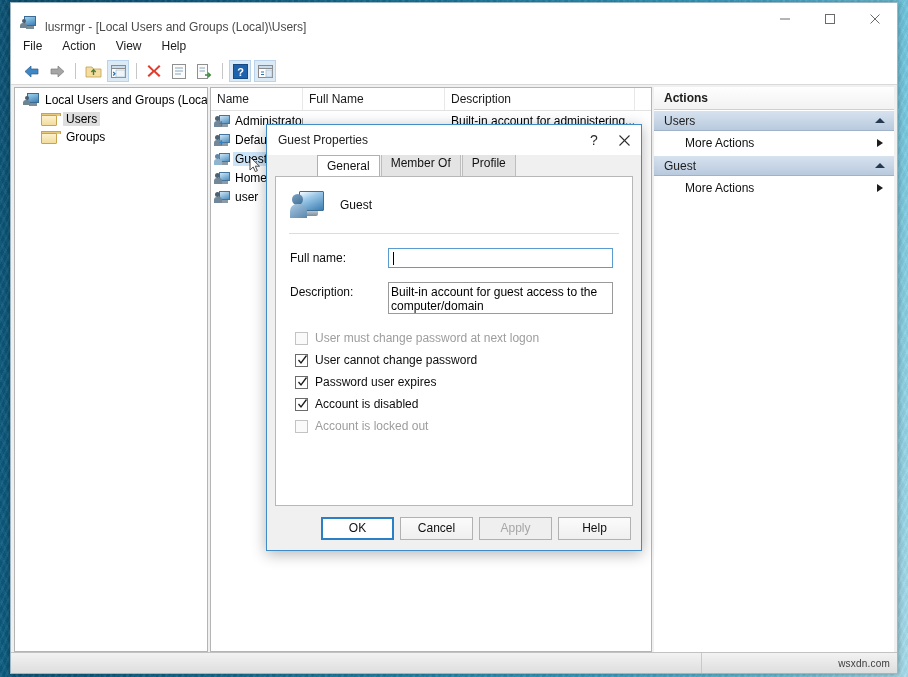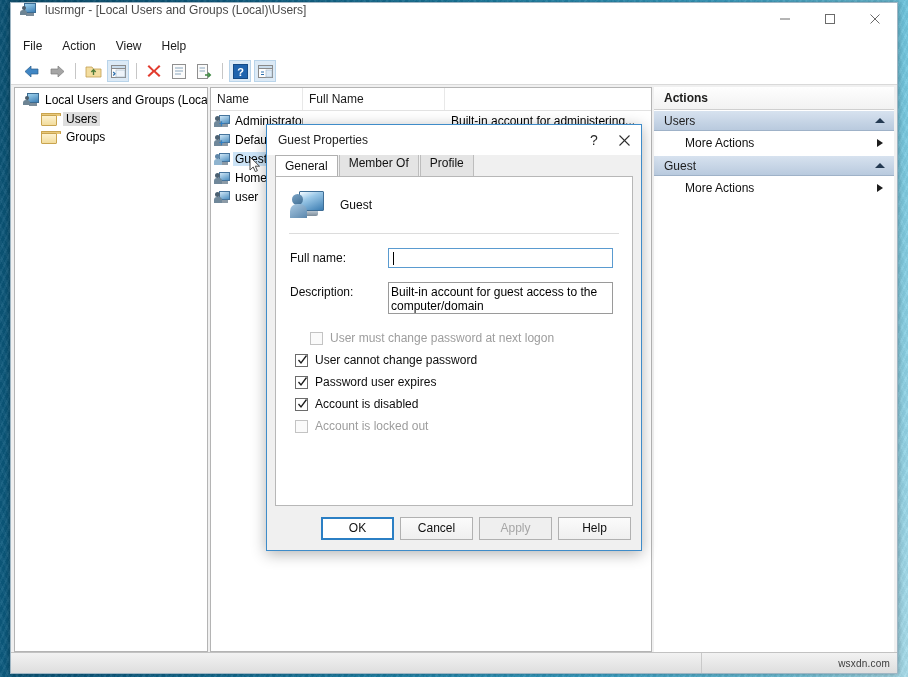--- a/index.html
+++ b/index.html
@@ -46,21 +46,21 @@
     box-shadow: 0 0 6px rgba(0,0,0,0.35);
     display: flex;
     flex-direction: column;
   }
 
   
   .titlebar {
     height: 31px;
     background: #ffffff;
     display: flex;
-    align-items: flex-start;
+    align-items: flex-end;
     flex: 0 0 auto;
     position: relative;
   }
   .titlebar .app-icon {
     width: 18px; height: 18px;
     margin-left: 9px; margin-right: 7px;
     position: relative;
     flex: 0 0 auto;
   }
   .mmc-glyph {
@@ -443,20 +443,21 @@
     border: 1px solid #bdbdbd;
     border-bottom: none;
     background: #e4e4e4;
     box-sizing: border-box;
     margin-right: 1px;
   }
   .tab.active {
     background: #ffffff;
     height: 21px;
     border-color: #b0b0b0;
+    margin-left: 42px;
   }
   .tab-body {
     flex: 1 1 auto;
     margin: 0 8px;
     background: #ffffff;
     border: 1px solid #b7b7b7;
     box-sizing: border-box;
     position: relative;
     min-height: 0;
   }
@@ -546,21 +547,21 @@
     line-height: 14px;
     overflow: hidden;
   }
   .cb-row {
     display: flex;
     align-items: center;
     padding-left: 19px;
     height: 20px;
     margin-top: 2px;
   }
-  .cb-row.first { margin-top: 14px; margin-left: 15px; }
+  .cb-row.first { margin-top: 14px; }
   .cbox {
     width: 13px; height: 13px;
     border: 1px solid #6b6b6b;
     background: #ffffff;
     box-sizing: border-box;
     margin-right: 7px;
     position: relative;
     flex: 0 0 auto;
   }
   .cbox.disabled {
@@ -745,20 +746,21 @@
             <div class="bodyf"></div>
         </div>
         <span class="lbl">Groups</span>
       </div>
     </div>
 
     <div class="pane list-pane">
       <div class="col-head">
         <div class="ch c-name">Name</div>
         <div class="ch c-full">Full Name</div>
+        <div class="ch c-desc">Description</div>
         <div class="ch c-rest"></div>
       </div>
 
       <div class="row">
         <div class="cell c-name">
           <div class="user-icon">
             <div class="mon"></div>
               <div class="monbase"></div>
               <div class="hd"></div>
               <div class="bd"></div>

